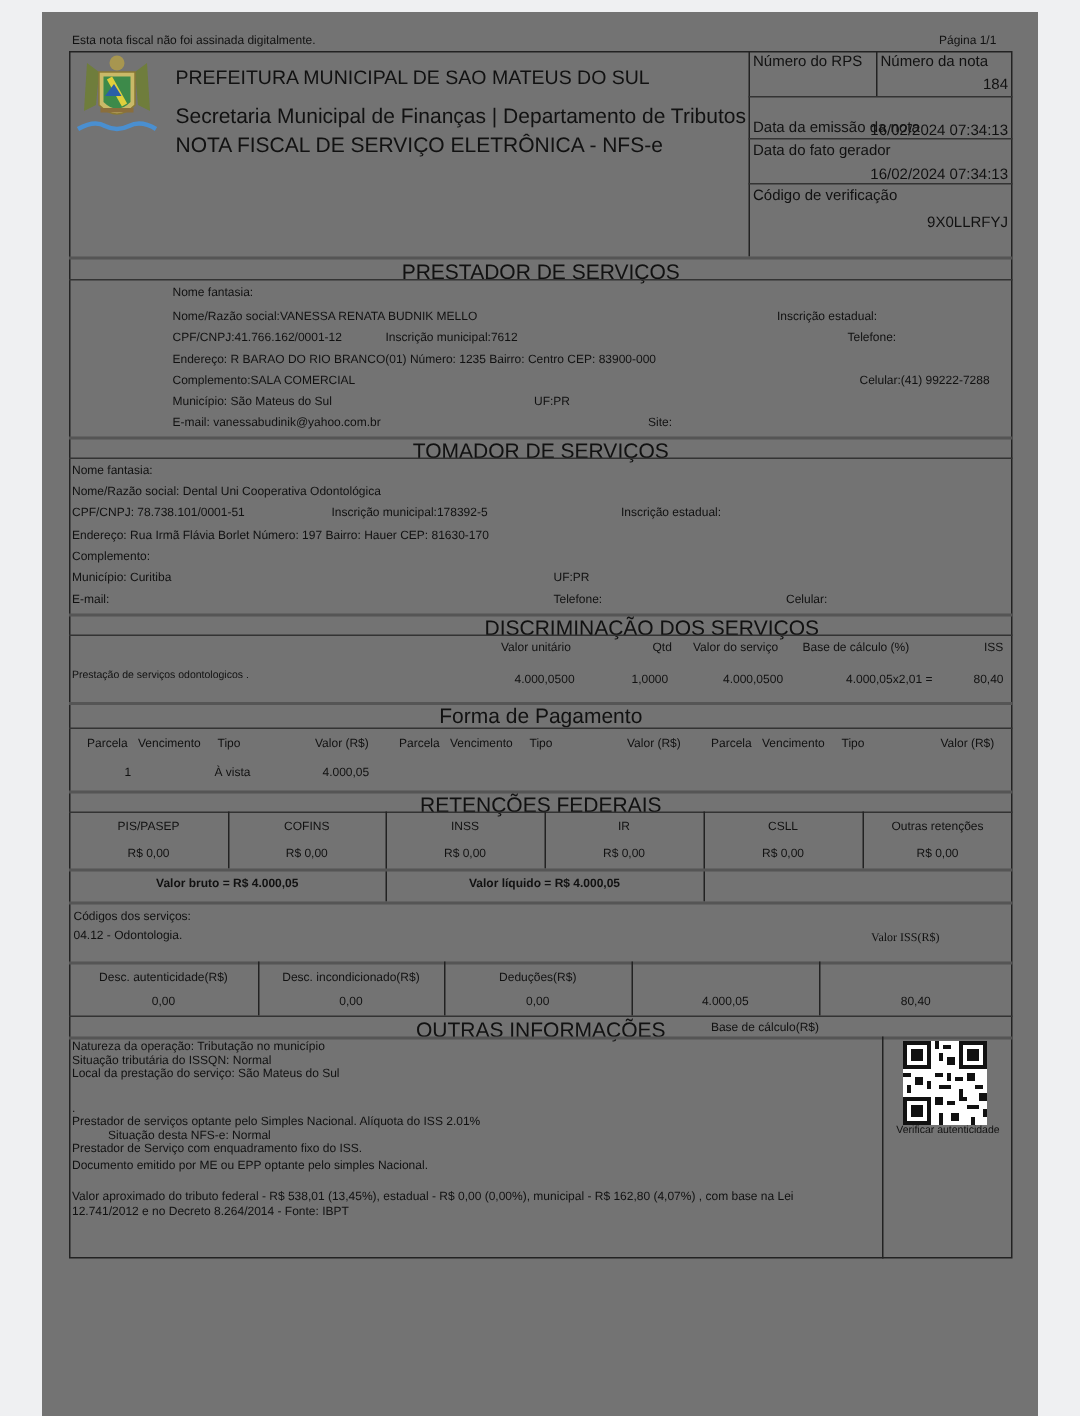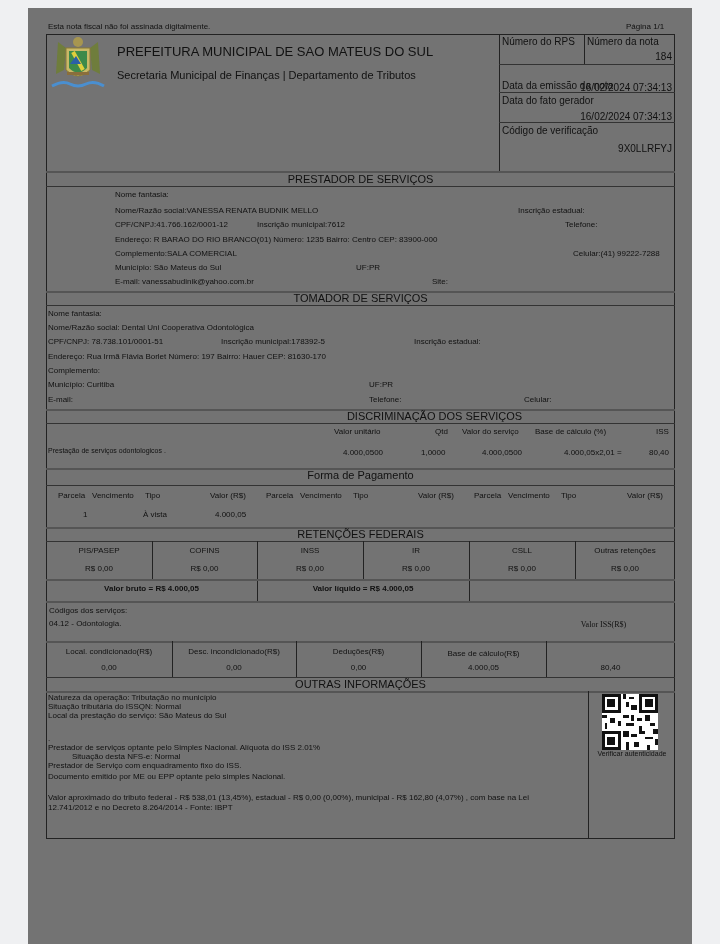--- a/index.html
+++ b/index.html
@@ -2,21 +2,21 @@
 <html><head>
 <meta charset="utf-8">
 <style>
   * { box-sizing: border-box; margin: 0; padding: 0; }
   html, body { width: 720px; height: 944px; background: #eff0f2; overflow: hidden; }
   body { font-family: "Liberation Sans", sans-serif; color: #111; position: relative; }
   .sheet { position: absolute; left: 28px; top: 8px; width: 664px; height: 936px; background: #737373; }
   .abs { position: absolute; white-space: nowrap; }
   .t8 { font-size: 8px; }
   .t10 { font-size: 10px; }
-  .t11 { font-size: 11px; }
+  .t11 { font-size: 14px; }
   .t12 { font-size: 12px; }
   .box { position: absolute; border: 1px solid #222; }
   .hline { position: absolute; height: 0; border-top: 1px solid #333; }
   .hline.thick { border-top: 2px solid #555; }
   .vline { position: absolute; width: 0; border-left: 1px solid #222; }
   .center { text-align: center; }
   .right { text-align: right; }
   .bold { font-weight: bold; }
   .logo { position: absolute; left: 20px; top: 26px; width: 60px; height: 60px; }
   .qr { position: absolute; }
@@ -38,20 +38,21 @@
     <path d="M18 14 H42 V36 Q30 48 18 36 Z" fill="#c9b968" stroke="#8a7a34" stroke-width="1"></path>
     <path d="M21 17 H39 V34 Q30 43 21 34 Z" fill="#3d8a4a"></path>
     <path d="M25 18 L35 36" stroke="#e0cf3c" stroke-width="4"></path>
     <path d="M22 30 L28 22 L33 30 Z" fill="#2b5fa8"></path>
     <rect x="19" y="38" width="22" height="3" fill="#8a6e3c"></rect>
     <path d="M4 52 Q15 46 22 50 Q30 54 38 50 Q46 46 56 52" stroke="#4a8fd0" stroke-width="3" fill="none"></path>
   </svg>
 
   <div class="abs t12" style="left:89px;top:36px;font-size:13px;">PREFEITURA MUNICIPAL DE SAO MATEUS DO SUL</div>
   <div class="abs t11" style="left:89px;top:61px;">Secretaria Municipal de Finanças | Departamento de Tributos</div>
+  <div class="abs t11" style="left:89px;top:80px;">NOTA FISCAL DE SERVIÇO ELETRÔNICA - NFS-e</div>
 
   <div class="vline" style="left:471px;top:26px;height:137px;"></div>
   <div class="vline" style="left:556px;top:26px;height:30px;"></div>
   <div class="hline" style="left:471px;top:56px;width:176px;"></div>
   <div class="hline" style="left:471px;top:84px;width:176px;"></div>
   <div class="hline" style="left:471px;top:114px;width:176px;"></div>
 
   <div class="abs t10" style="left:474px;top:28px;">Número do RPS</div>
   <div class="abs t10" style="left:559px;top:28px;">Número da nota</div>
   <div class="abs t10 right" style="left:559px;top:43px;width:85px;">184</div>
@@ -172,27 +173,27 @@
   <div class="hline thick" style="left:18px;top:593px;width:629px;"></div>
   <div class="abs t8" style="left:21px;top:598px;">Códigos dos serviços:</div>
   <div class="abs t8" style="left:21px;top:611px;">04.12 - Odontologia.</div>
 
   <div class="hline thick" style="left:18px;top:633px;width:629px;"></div>
   <div class="vline" style="left:144px;top:633px;height:36px;"></div>
   <div class="vline" style="left:268px;top:633px;height:36px;"></div>
   <div class="vline" style="left:393px;top:633px;height:36px;"></div>
   <div class="vline" style="left:518px;top:633px;height:36px;"></div>
 
-  <div class="abs t8 center" style="left:18px;top:639px;width:126px;">Local. condicionado(R$)</div>
+  <div class="abs t8 center" style="left:18px;top:639px;width:126px;">Desc. autenticidade(R$)</div>
   <div class="abs t8 center" style="left:18px;top:655px;width:126px;">0,00</div>
   <div class="abs t8 center" style="left:144px;top:639px;width:124px;">Desc. incondicionado(R$)</div>
   <div class="abs t8 center" style="left:144px;top:655px;width:124px;">0,00</div>
   <div class="abs t8 center" style="left:268px;top:639px;width:125px;">Deduções(R$)</div>
   <div class="abs t8 center" style="left:268px;top:655px;width:125px;">0,00</div>
-  <div class="abs t8 center" style="left:393px;top:641px;width:125px;">Base de cálculo(R$)</div>
+  <div class="abs t8 center" style="left:393px;top:672px;width:125px;text-align:right;">Base de cálculo(R$)</div>
   <div class="abs t8 center" style="left:393px;top:655px;width:125px;">4.000,05</div>
   <div class="abs t8 center" style="left:518px;top:612px;width:115px;font-family:Liberation Serif, serif;">Valor ISS(R$)</div>
   <div class="abs t8 center" style="left:518px;top:655px;width:129px;">80,40</div>
 
   <div class="hline" style="left:18px;top:669px;width:629px;"></div>
   <div class="abs t11 center" style="left:18px;top:670px;width:629px;">OUTRAS INFORMAÇÕES</div>
   <div class="hline thick" style="left:18px;top:683px;width:629px;"></div>
   <div class="vline" style="left:560px;top:683px;height:148px;"></div>
 
   <div class="abs t8" style="left:20px;top:685px;line-height:9px;">Natureza da operação: Tributação no município</div>

